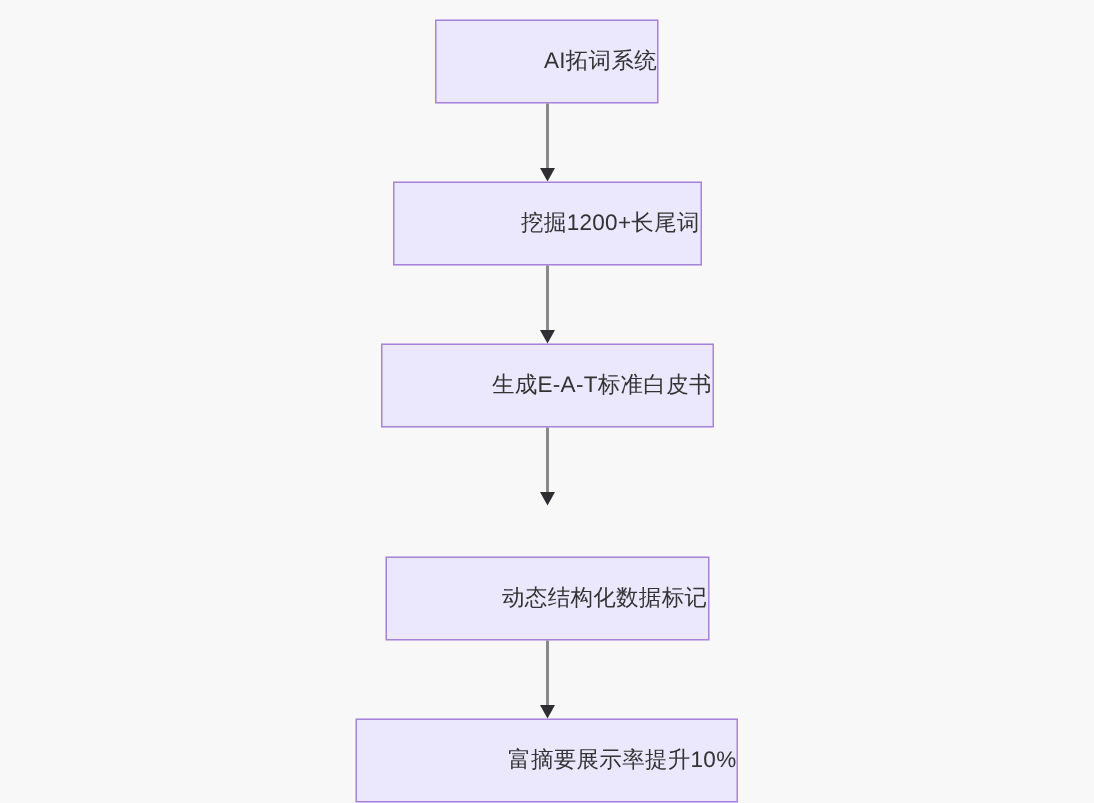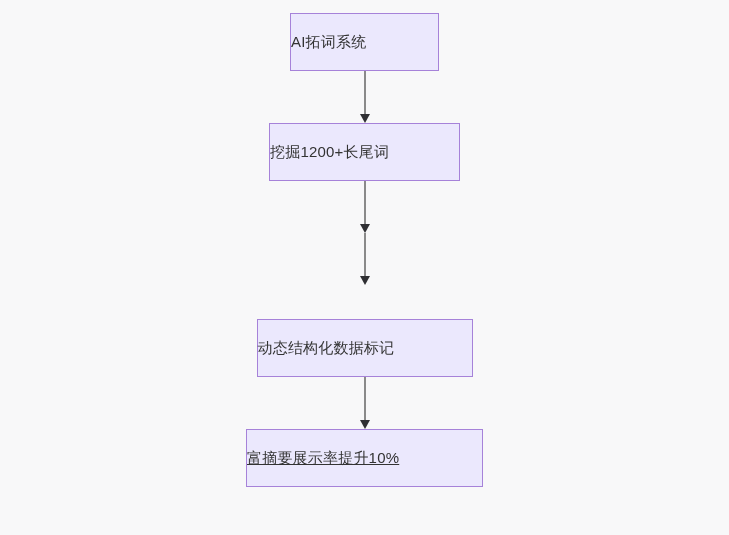--- a/index.html
+++ b/index.html
@@ -34,21 +34,21 @@
   .node {
     box-sizing: border-box;
     background: #ebe8fd;
     border: 1px solid #a682d9;
     color: #333333;
     font-size: 15px;
     line-height: 1.2;
     letter-spacing: 0.2px;
     display: flex;
     align-items: center;
-    justify-content: flex-start;
+    justify-content: flex-end;
     text-align: center;
     height: 58px;
     white-space: nowrap;
     user-select: none;
   }
 
   .connector {
     position: relative;
     width: 10px;
     flex: none;
@@ -69,24 +69,24 @@
     transform: translateX(-50%);
     width: 0;
     height: 0;
     border-left: 5px solid transparent;
     border-right: 5px solid transparent;
     border-top: 9px solid #2f2f33;
   }
 
   
   .n0 { width: 149px; }
-  .n1 { width: 191px; }
+  .n1 { width: 206px; }
   .n2 { width: 222px; }
   .n3 { width: 216px; margin-top: 34px; }
-  .n4 { width: 237px; text-decoration: underline; }
+  .n4 { width: 255px; }
 
   .pad-top { height: 13px; flex: none; }
 
   
   .gap0 { height: 52px; }
   .gap1 { height: 52px; }
   .gap2 { height: 52px; }
   .gap3 { height: 52px; }
   .gap0 .line, .gap1 .line, .gap2 .line, .gap3 .line { height: 43px; }
 </style>
@@ -109,20 +109,23 @@
 
     <div class="node n1">
       <span>挖掘1200+长尾词</span>
     </div>
 
     <div class="connector gap1">
       <span class="line"></span>
       <span class="head"></span>
     </div>
 
+    <div class="node n2">
+      <span>生成E-A-T标准白皮书</span>
+    </div>
 
     <div class="connector gap2">
       <span class="line"></span>
       <span class="head"></span>
     </div>
 
     <div class="node n3">
       <span>动态结构化数据标记</span>
     </div>
 

